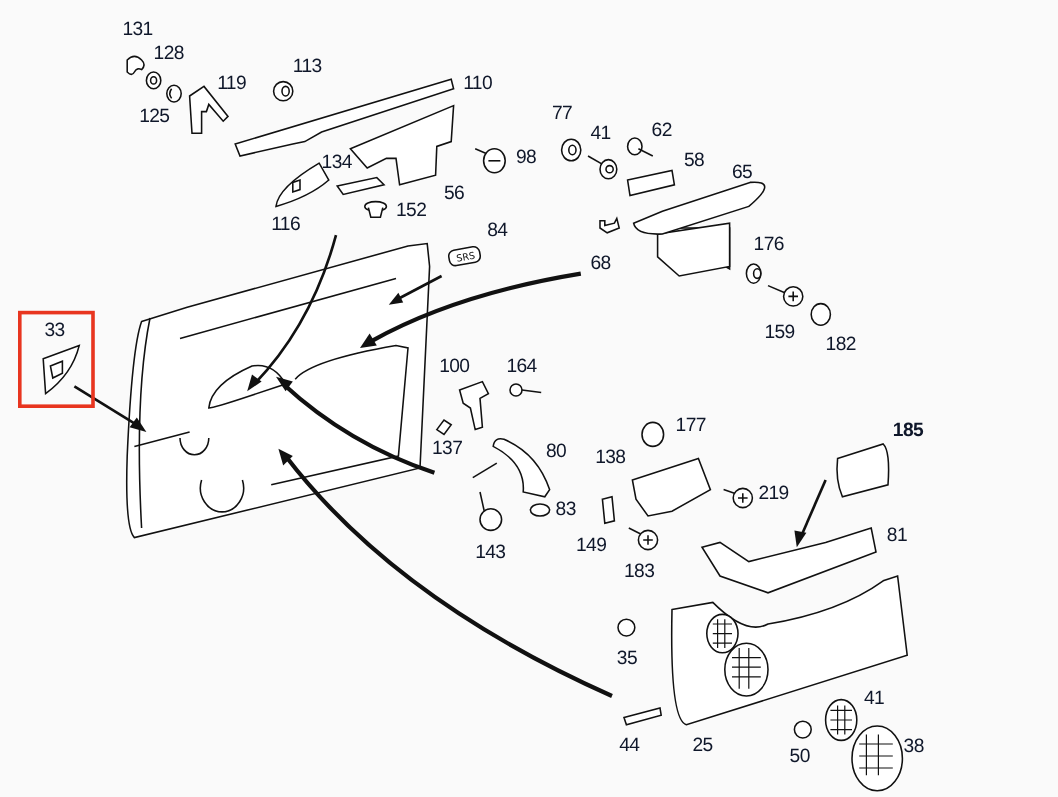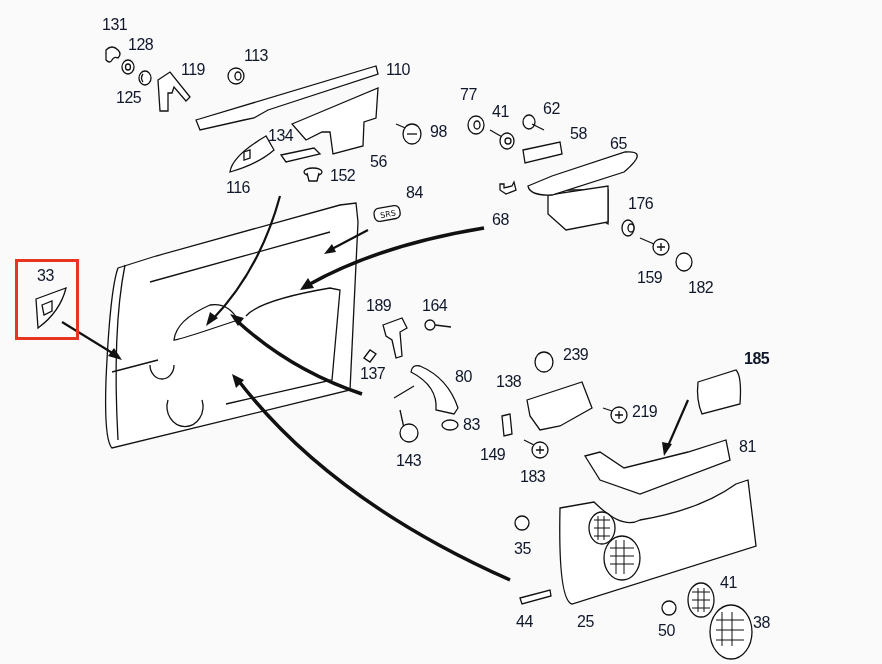--- a/index.html
+++ b/index.html
@@ -226,29 +226,29 @@
 <span class="lbl" style="left:492px;top:104px">41</span>
 <span class="lbl" style="left:543px;top:101px">62</span>
 <span class="lbl" style="left:570px;top:126px">58</span>
 <span class="lbl" style="left:610px;top:136px">65</span>
 <span class="lbl" style="left:406px;top:185px">84</span>
 <span class="lbl" style="left:492px;top:212px">68</span>
 <span class="lbl" style="left:628px;top:196px">176</span>
 <span class="lbl" style="left:637px;top:270px">159</span>
 <span class="lbl" style="left:688px;top:280px">182</span>
 <span class="lbl" style="left:37px;top:268px">33</span>
-<span class="lbl" style="left:366px;top:298px">189</span>
+<span class="lbl" style="left:366px;top:298px">100</span>
 <span class="lbl" style="left:422px;top:298px">164</span>
 <span class="lbl" style="left:360px;top:366px">137</span>
 <span class="lbl" style="left:455px;top:369px">80</span>
 <span class="lbl" style="left:463px;top:417px">83</span>
 <span class="lbl" style="left:396px;top:453px">143</span>
 <span class="lbl" style="left:480px;top:447px">149</span>
 <span class="lbl" style="left:496px;top:374px">138</span>
-<span class="lbl" style="left:563px;top:347px">239</span>
+<span class="lbl" style="left:563px;top:347px">177</span>
 <span class="lbl" style="left:632px;top:404px">219</span>
 <span class="lbl" style="left:520px;top:469px">183</span>
 <span class="lbl bold" style="left:744px;top:351px">185</span>
 <span class="lbl" style="left:739px;top:439px">81</span>
 <span class="lbl" style="left:514px;top:541px">35</span>
 <span class="lbl" style="left:516px;top:614px">44</span>
 <span class="lbl" style="left:577px;top:614px">25</span>
 <span class="lbl" style="left:658px;top:623px">50</span>
 <span class="lbl" style="left:720px;top:575px">41</span>
 <span class="lbl" style="left:753px;top:615px">38</span>

